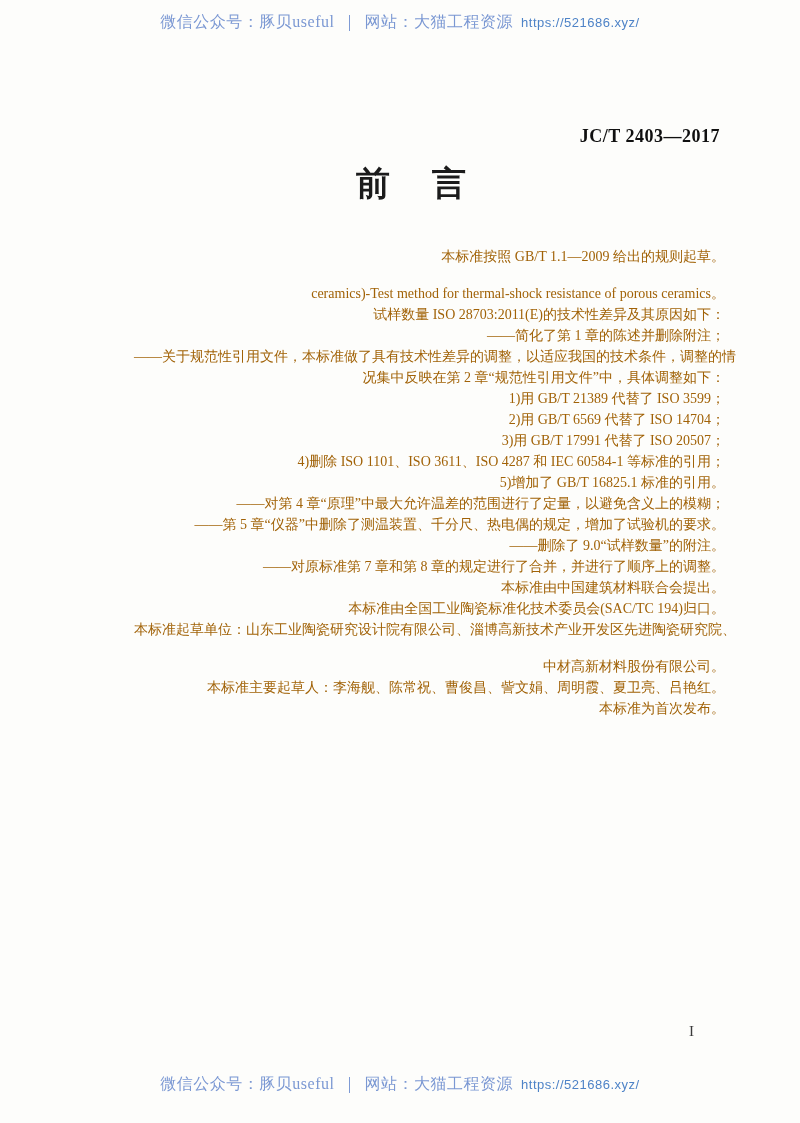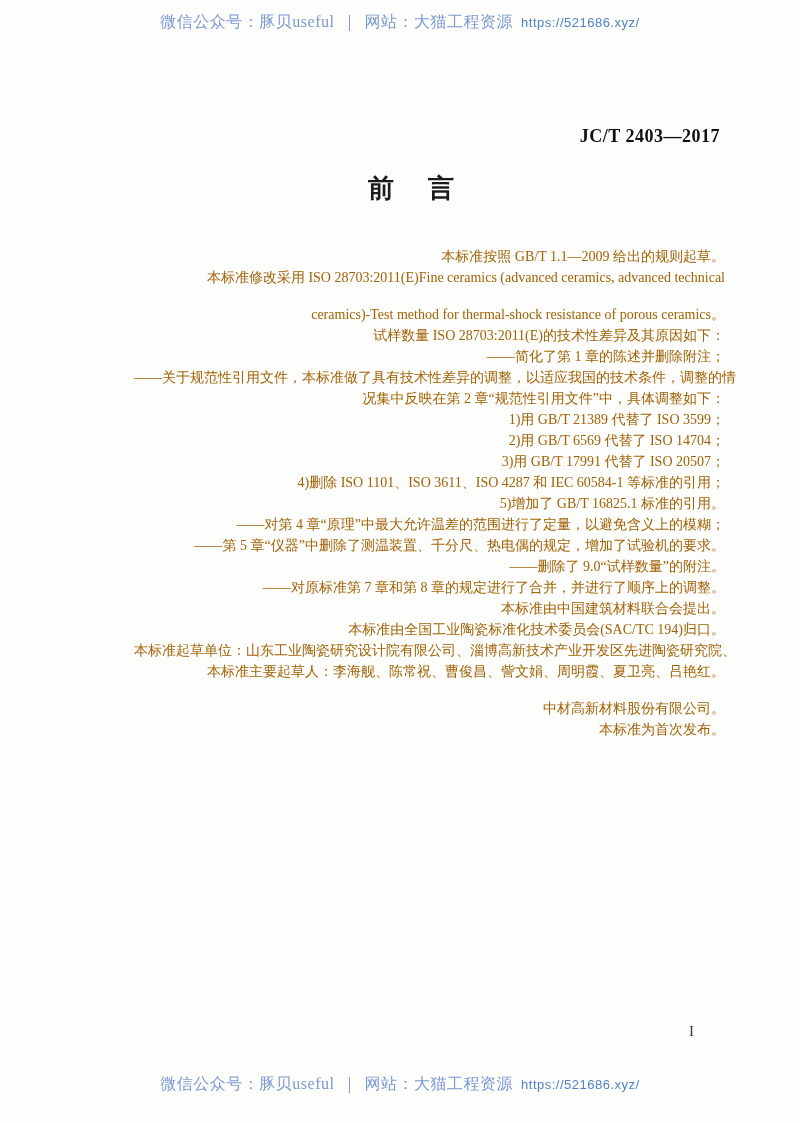--- a/index.html
+++ b/index.html
@@ -29,25 +29,25 @@
     top: 99px;
     right: 80px;
     font-size: 18px;
     font-weight: bold;
     color: #101010;
     letter-spacing: 0.5px;
     margin-top: 27px;
   }
   .title {
     position: absolute;
-    top: 171px;
+    top: 161px;
     left: 105px;
     width: 616px;
     text-align: center;
-    font-size: 26px;
+    font-size: 34px;
     font-weight: bold;
     letter-spacing: 4px;
     color: #1b1b1b;
   }
   .content {
     position: absolute;
     top: 246px;
     left: 105px;
     width: 620px;
     font-size: 14px;
@@ -77,40 +77,39 @@
   <div class="watermark wm-top">
     <span class="wm-part" style="color: rgb(123, 152, 211);">微信公众号：豚贝useful</span><span class="wm-sep" style="color: rgb(123, 152, 211);">｜</span><span class="wm-part" style="color: rgb(123, 152, 211);">网站：大猫工程资源</span><span class="wm-url" style="color: rgb(78, 131, 199);">https://521686.xyz/</span>
   </div>
 
   <div class="doc-number">JC/T 2403—2017</div>
 
   <div class="title">前　言</div>
 
   <div class="content" id="content">
       <div class="line ind-para"><span>本标准按照 GB/T 1.1—2009 给出的规则起草。</span></div>
-      <div class="line ind-para"><span>本标准修改采用 ISO 28703:2011(E)Fine ceramics (advanced ceramics, advanced technical</span></div>
       <div class="line ind-none"><span>ceramics)-Test method for thermal-shock resistance of porous ceramics。</span></div>
       <div class="line ind-para"><span>试样数量 ISO 28703:2011(E)的技术性差异及其原因如下：</span></div>
       <div class="line ind-para"><span>——简化了第 1 章的陈述并删除附注；</span></div>
       <div class="line ind-para"><span>——关于规范性引用文件，本标准做了具有技术性差异的调整，以适应我国的技术条件，调整的情</span></div>
       <div class="line ind-cont"><span>况集中反映在第 2 章“规范性引用文件”中，具体调整如下：</span></div>
       <div class="line ind-num"><span class="num">1)</span><span>用 GB/T 21389 代替了 ISO 3599；</span></div>
       <div class="line ind-num"><span class="num">2)</span><span>用 GB/T 6569 代替了 ISO 14704；</span></div>
       <div class="line ind-num"><span class="num">3)</span><span>用 GB/T 17991 代替了 ISO 20507；</span></div>
       <div class="line ind-num"><span class="num">4)</span><span>删除 ISO 1101、ISO 3611、ISO 4287 和 IEC 60584-1 等标准的引用；</span></div>
       <div class="line ind-num"><span class="num">5)</span><span>增加了 GB/T 16825.1 标准的引用。</span></div>
       <div class="line ind-para"><span>——对第 4 章“原理”中最大允许温差的范围进行了定量，以避免含义上的模糊；</span></div>
       <div class="line ind-para"><span>——第 5 章“仪器”中删除了测温装置、千分尺、热电偶的规定，增加了试验机的要求。</span></div>
       <div class="line ind-para"><span>——删除了 9.0“试样数量”的附注。</span></div>
       <div class="line ind-para"><span>——对原标准第 7 章和第 8 章的规定进行了合并，并进行了顺序上的调整。</span></div>
       <div class="line ind-para"><span>本标准由中国建筑材料联合会提出。</span></div>
       <div class="line ind-para"><span>本标准由全国工业陶瓷标准化技术委员会(SAC/TC 194)归口。</span></div>
       <div class="line ind-para"><span>本标准起草单位：山东工业陶瓷研究设计院有限公司、淄博高新技术产业开发区先进陶瓷研究院、</span></div>
+      <div class="line ind-none"><span>中材高新材料股份有限公司。</span></div>
       <div class="line ind-para"><span>本标准主要起草人：李海舰、陈常祝、曹俊昌、訾文娟、周明霞、夏卫亮、吕艳红。</span></div>
-      <div class="line ind-none"><span>中材高新材料股份有限公司。</span></div>
       <div class="line ind-para"><span>本标准为首次发布。</span></div>
     </div>
 
   <div class="page-number">I</div>
 
   <div class="watermark wm-bottom">
     <span class="wm-part" style="color: rgb(123, 152, 211);">微信公众号：豚贝useful</span><span class="wm-sep" style="color: rgb(123, 152, 211);">｜</span><span class="wm-part" style="color: rgb(123, 152, 211);">网站：大猫工程资源</span><span class="wm-url" style="color: rgb(78, 131, 199);">https://521686.xyz/</span>
   </div>
 
 </div>

